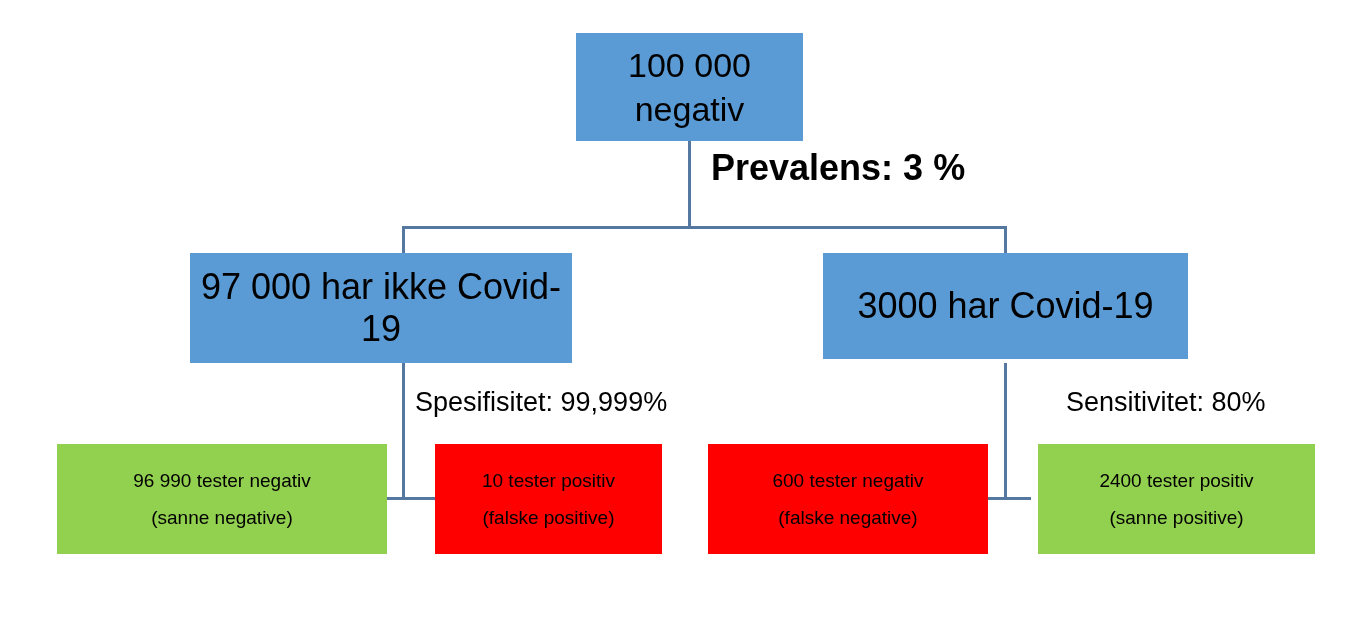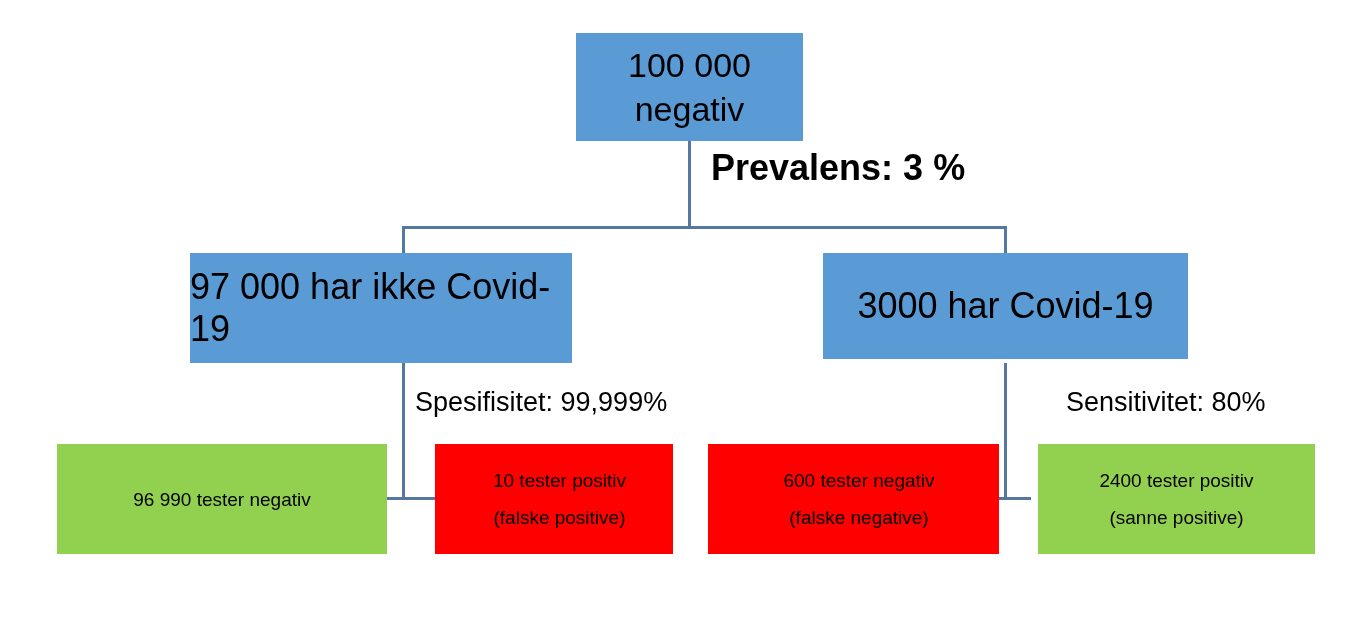--- a/index.html
+++ b/index.html
@@ -15,26 +15,27 @@
     background: #ffffff;
     overflow: hidden;
     color: #000000;
   }
   .box {
     position: absolute;
     display: flex;
     flex-direction: column;
     align-items: center;
     justify-content: center;
+    text-align: center;
     color: #000000;
   }
   .box span { display: block; }
   .blue  { background: #5B9BD5; }
   .green { background: #92D050; }
-  .red   { background: #FF0000; padding-left: 11px; }
+  .red   { background: #FF0000; }
 
   .line {
     position: absolute;
     background: #54789F;
   }
 
   
   .root-box {
     left: 576px; top: 33px; width: 227px; height: 108px;
     font-size: 34px; line-height: 44px;
@@ -101,20 +102,21 @@
   <div class="edge-label specificity-label">Spesifisitet: 99,999%</div>
   <div class="edge-label sensitivity-label">Sensitivitet: 80%</div>
 
   <div class="line left-stem"></div>
   <div class="line left-crossbar"></div>
   <div class="line right-stem"></div>
   <div class="line right-crossbar"></div>
 
   <div class="box green leaf true-negative-box">
     <span>96 990 tester negativ</span>
+    <span>(sanne negative)</span>
   </div>
   <div class="box red leaf false-positive-box">
     <span>10 tester positiv</span>
     <span>(falske positive)</span>
   </div>
   <div class="box red leaf false-negative-box">
     <span>600 tester negativ</span>
     <span>(falske negative)</span>
   </div>
   <div class="box green leaf true-positive-box">

